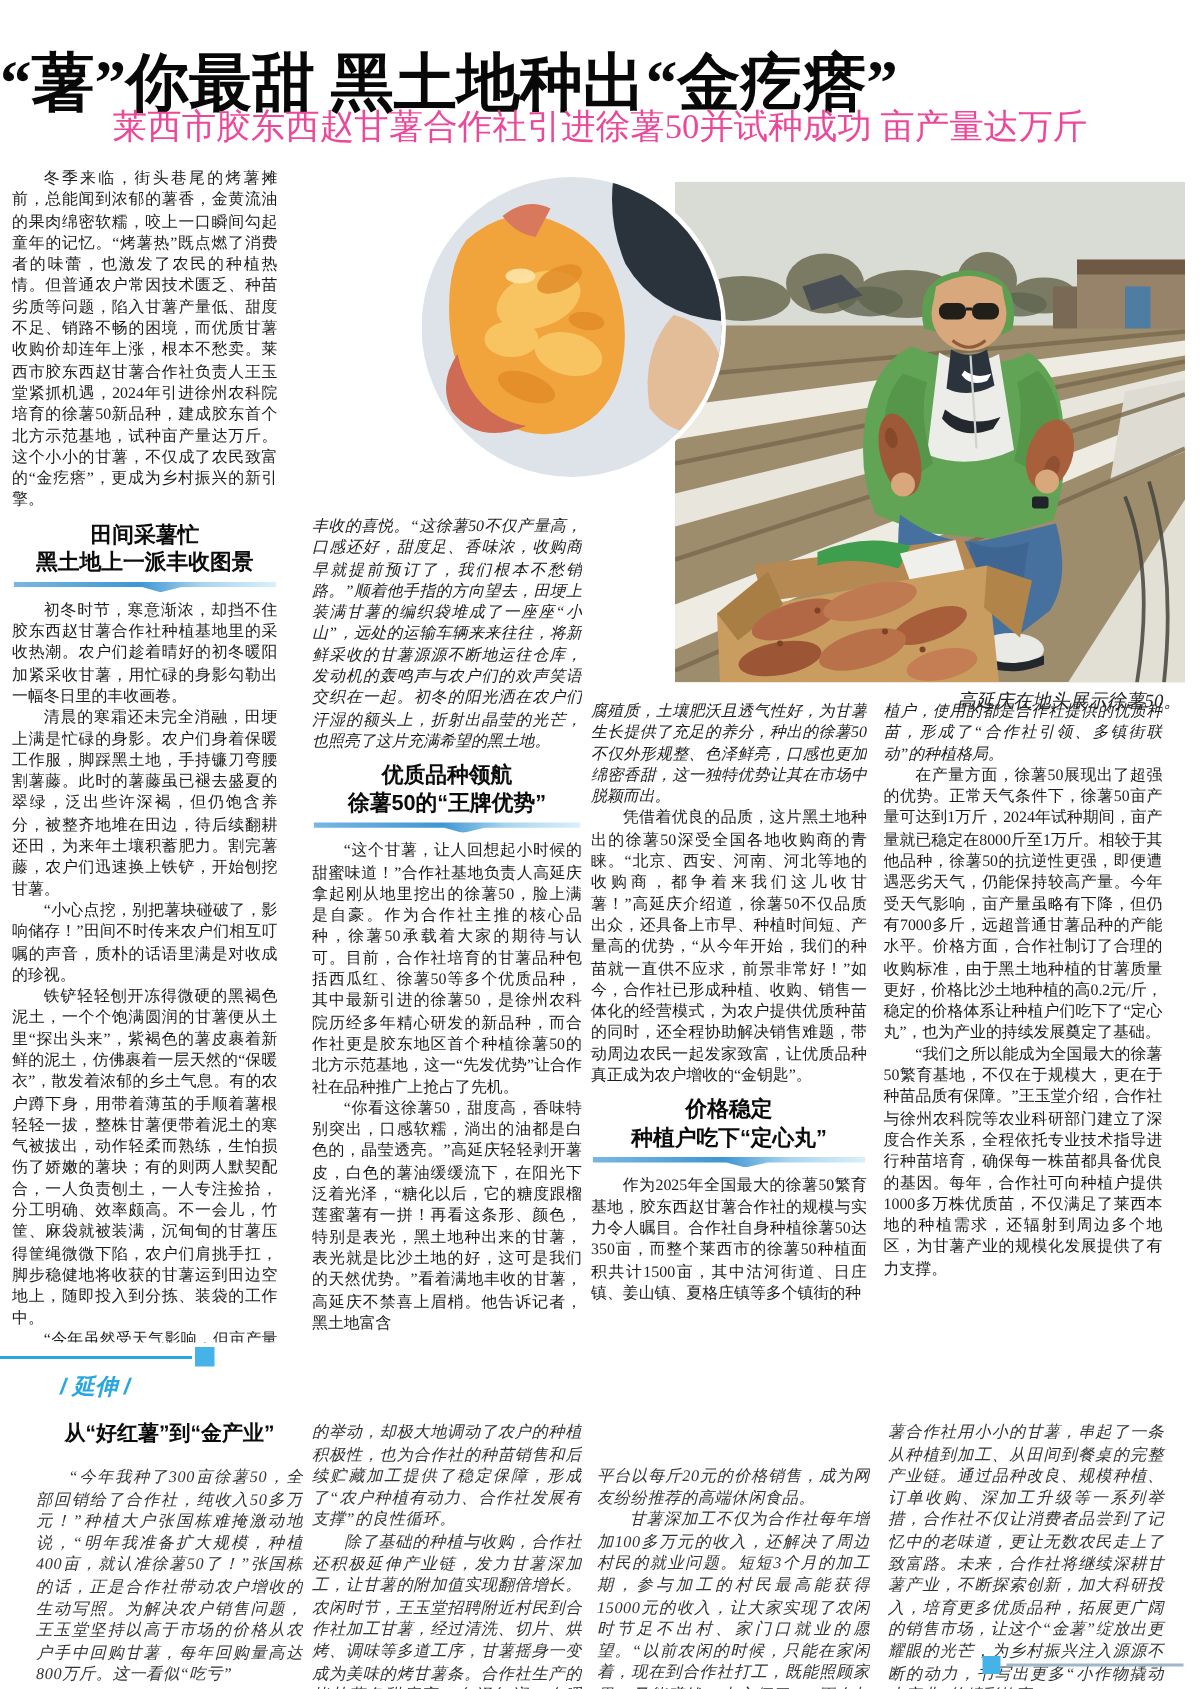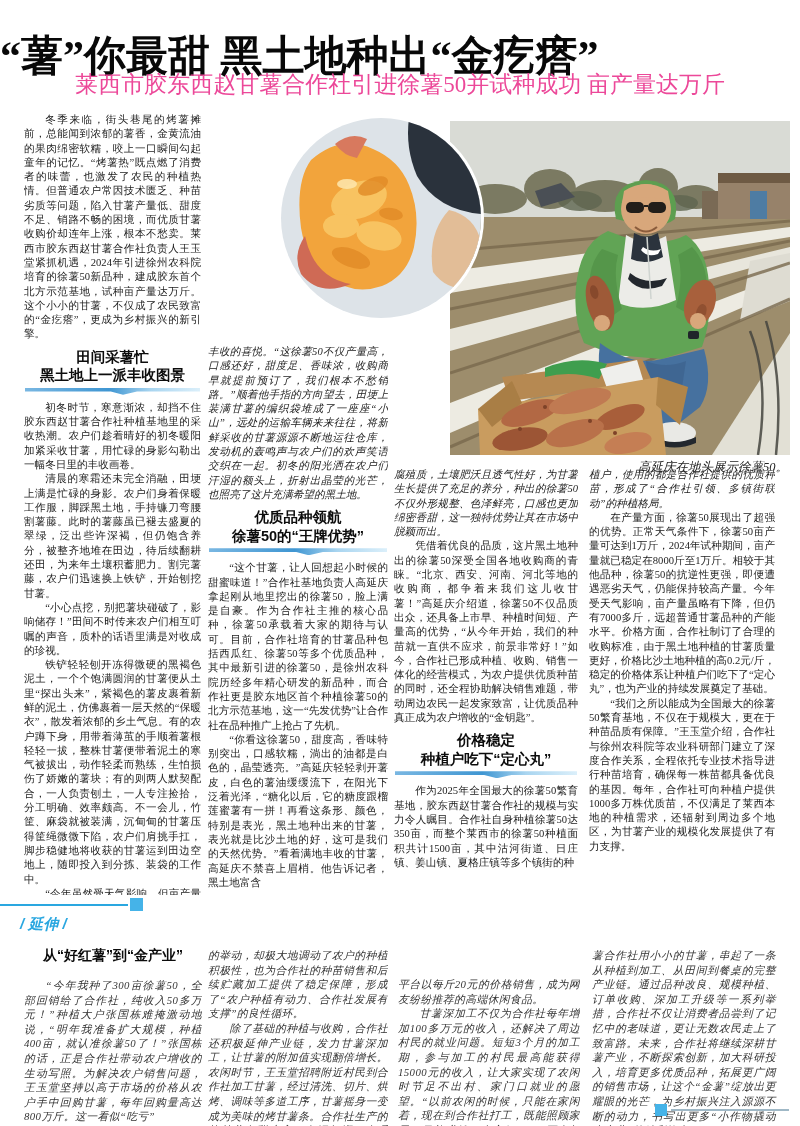--- a/index.html
+++ b/index.html
@@ -9,21 +9,21 @@
   
   .headline{position:absolute;top:4px;left:0;width:100%;text-align:left;
             font-size:42px;line-height:48px;font-weight:900;letter-spacing:0px;color:#080808;}
   .subheadline{position:absolute;top:50px;left:0;width:100%;text-align:center;
             font-size:23px;color:#ec4899;}
 
   
   .col{position:absolute;text-align:justify;font-size:10.6px;line-height:14.3px;color:#1c1c1c;overflow:hidden;}
   .col p{margin:0;text-indent:2em;}
   .col p.cont{text-indent:0;font-style:italic;}
-  .col1{left:24px;top:113px;width:177px;height:782px;}
+  .col1{left:8px;top:113px;width:177px;height:782px;}
   .col2{left:208px;top:345px;width:180px;height:552px;}
   .col3{left:394px;top:468px;width:184px;height:428px;}
   .col4{left:589px;top:468px;width:186px;height:428px;}
 
   .sec-head{text-indent:0;text-align:center;margin:6px 0 3px;
             font-family:"Liberation Sans","DejaVu Sans",sans-serif;
             font-weight:bold;font-size:14.5px;line-height:18.5px;color:#0c0c0c;}
   .swoosh{height:7px;margin:3px 1px 6px;
           background:linear-gradient(90deg,#79b7e2 0%,#3f96d2 48%,#a9d5f0 72%,#dbeffa 100%);
           clip-path:polygon(0 0,100% 0,100% 52%,64% 52%,56% 100%,49% 52%,0 52%);}
@@ -32,21 +32,21 @@
   .main-photo{position:absolute;left:450px;top:121px;width:340px;height:334px;overflow:hidden;z-index:2;}
   .circle-photo{position:absolute;left:281px;top:118px;width:200px;height:200px;border-radius:50%;
                 overflow:hidden;z-index:3;box-shadow:0 0 0 3px #fff;}
   .main-photo svg,.circle-photo svg{display:block;width:100%;height:100%;}
   .photo-caption{position:absolute;left:450px;top:459px;width:338px;text-align:right;
                  font-size:12.5px;font-style:italic;color:#222;z-index:2;}
 
   
   .ext-line{position:absolute;left:0;top:904px;width:128px;height:2px;background:#2aa7e0;}
   .ext-square{position:absolute;left:130px;top:898px;width:13px;height:13px;background:#45b3e8;}
-  .ext-label{position:absolute;left:20px;top:915px;color:#2aa7e0;font-style:italic;font-weight:bold;
+  .ext-label{position:absolute;left:40px;top:915px;color:#2aa7e0;font-style:italic;font-weight:bold;
              font-family:"Liberation Sans","DejaVu Sans",sans-serif;font-size:15px;text-align:right;}
   .ext-heading{position:absolute;left:24px;top:947px;width:178px;text-align:center;
              font-family:"Liberation Sans","DejaVu Sans",sans-serif;font-weight:bold;
              font-size:14px;color:#0c0c0c;}
   .ext-col{position:absolute;text-align:justify;font-size:10.8px;line-height:14.6px;
            font-style:italic;letter-spacing:0.4px;color:#333;}
   .ext-col p{margin:0;text-indent:2em;}
   .ext-col p.cont{text-indent:0;margin-top:36px;}
   .ext-col1{left:24px;top:978px;width:178px;height:148px;overflow:hidden;}
   .ext-col2{left:208px;top:912px;width:180px;height:214px;overflow:hidden;}

